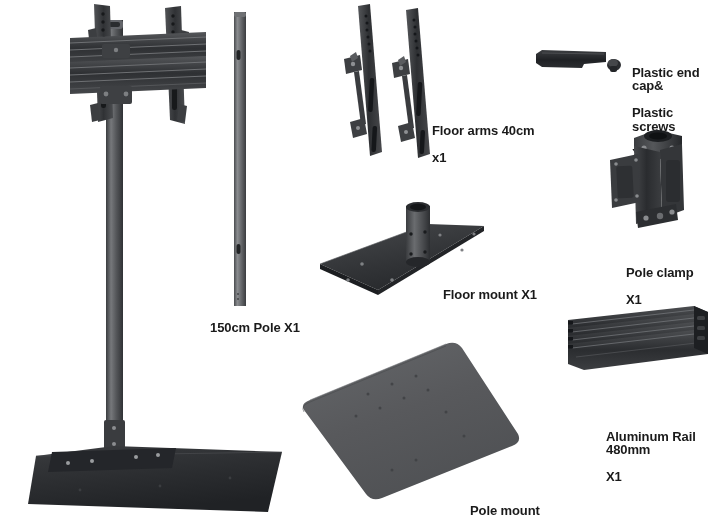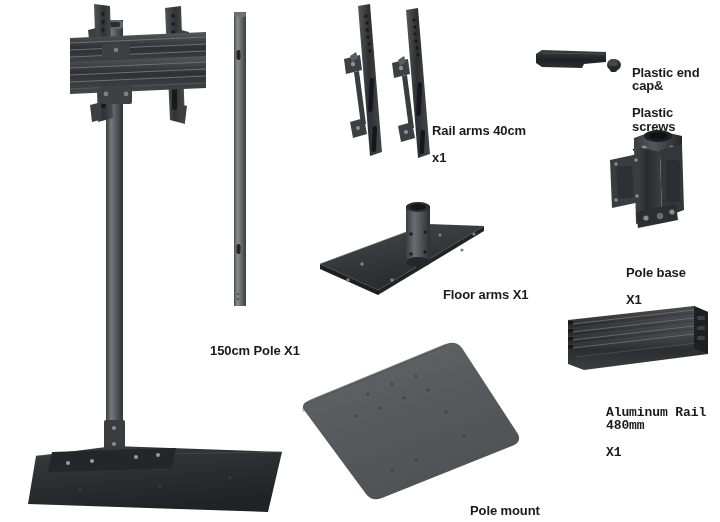--- a/index.html
+++ b/index.html
@@ -158,21 +158,21 @@
       <rect x="6" y="4" width="12" height="294" fill="url(#gPole2)"></rect>
       <rect x="6" y="4" width="12" height="5" rx="2" fill="#6f7174"></rect>
       <rect x="8.5" y="42" width="4" height="10" rx="2" fill="#222426"></rect>
       <rect x="8.5" y="236" width="4" height="10" rx="2" fill="#222426"></rect>
       <g fill="#2c2e31" opacity="0.8">
         <circle cx="10" cy="286" r="0.9"></circle>
           <circle cx="10" cy="291" r="0.9"></circle>
       </g>
     </svg>
   </div>
-  <div class="lbl" style="left:210px;top:344px;">150cm Pole X1</div>
+  <div class="lbl" style="left:210px;top:321px;">150cm Pole X1</div>
 
   <div class="part" style="left:336px;top:4px;width:110px;height:160px;">
     <svg width="110" height="160" viewBox="0 0 110 160">
       <defs>
         <linearGradient id="gArm2" x1="0" y1="0" x2="1" y2="0">
           <stop offset="0%" stop-color="#55575a"></stop>
           <stop offset="45%" stop-color="#2d2f32"></stop>
           <stop offset="100%" stop-color="#48494c"></stop>
         </linearGradient>
       </defs>
@@ -213,21 +213,21 @@
         <path d="M56,59 L72,55 L74,70 L58,74 Z" fill="#3d3f42"></path>
         <circle cx="65" cy="64" r="2.2" fill="#8e9093"></circle>
         <path d="M62,56 L68,52 L70,58 L64,62 Z" fill="#5a5c5f"></path>
         <path d="M66,72 L71,71 L78,124 L73,125 Z" fill="#3a3c3f"></path>
         <path d="M62,122 L76,118 L79,134 L65,138 Z" fill="#3d3f42"></path>
         <circle cx="70" cy="128" r="2" fill="#8e9093"></circle>
       </g>
     </svg>
   </div>
   <div class="lbl" style="left:432px;top:110px;">
-    <div>Rail arms 40cm</div>
+    <div>Floor arms 40cm</div>
     <div>x1</div>
   </div>
 
   <div class="part" style="left:534px;top:48px;width:90px;height:34px;">
     <svg width="90" height="34" viewBox="0 0 90 34">
       <defs>
         <linearGradient id="gCap" x1="0" y1="0" x2="0" y2="1">
           <stop offset="0%" stop-color="#3c3e41"></stop>
           <stop offset="55%" stop-color="#1f2124"></stop>
           <stop offset="100%" stop-color="#2c2e31"></stop>
@@ -290,21 +290,21 @@
 
       <g>
         <path d="M32,84 L72,76 L74,92 L34,100 Z" fill="#2c2e31"></path>
         <circle cx="42" cy="90" r="2.6" fill="#8a8c8f"></circle>
         <circle cx="56" cy="88" r="3.2" fill="#6a6c6f"></circle>
         <circle cx="68" cy="84" r="2.6" fill="#8a8c8f"></circle>
       </g>
     </svg>
   </div>
   <div class="lbl" style="left:626px;top:252px;">
-    <div>Pole base</div>
+    <div>Pole clamp</div>
     <div>X1</div>
   </div>
 
   <div class="part" style="left:312px;top:192px;width:180px;height:108px;">
     <svg width="180" height="108" viewBox="0 0 180 108">
       <defs>
         <linearGradient id="gBase" x1="0.1" y1="0" x2="0.6" y2="1">
           <stop offset="0%" stop-color="#46484b"></stop>
           <stop offset="60%" stop-color="#323437"></stop>
           <stop offset="100%" stop-color="#26282b"></stop>
@@ -337,21 +337,21 @@
         <ellipse cx="106" cy="15" rx="12" ry="5" fill="#2a2c2f"></ellipse>
         <ellipse cx="106" cy="15" rx="8" ry="3.2" fill="#141618"></ellipse>
         <ellipse cx="106" cy="70" rx="12" ry="5" fill="#25272a"></ellipse>
         <circle cx="99" cy="42" r="1.7" fill="#1a1c1e"></circle>
         <circle cx="113" cy="40" r="1.7" fill="#1a1c1e"></circle>
         <circle cx="99" cy="62" r="1.7" fill="#1a1c1e"></circle>
         <circle cx="113" cy="60" r="1.7" fill="#1a1c1e"></circle>
       </g>
     </svg>
   </div>
-  <div class="lbl" style="left:443px;top:288px;">Floor arms X1</div>
+  <div class="lbl" style="left:443px;top:288px;">Floor mount X1</div>
 
   <div class="part" style="left:566px;top:300px;width:146px;height:80px;">
     <svg width="146" height="80" viewBox="0 0 146 80">
       <defs>
         <linearGradient id="gAlu" x1="0" y1="0" x2="0" y2="1">
           <stop offset="0%" stop-color="#4c4e51"></stop>
           <stop offset="50%" stop-color="#2b2d30"></stop>
           <stop offset="100%" stop-color="#3c3e41"></stop>
         </linearGradient>
       </defs>
@@ -376,21 +376,21 @@
 
         <g fill="#15171a">
           <rect x="2" y="21" width="5" height="3.5"></rect>
           <rect x="2" y="29" width="5" height="3.5"></rect>
           <rect x="2" y="37" width="5" height="3.5"></rect>
           <rect x="2" y="45" width="5" height="3.5"></rect>
         </g>
       </g>
     </svg>
   </div>
-  <div class="lbl" style="left:606px;top:392px;font-family:Liberation Mono, monospace;">
+  <div class="lbl" style="left:606px;top:416px;">
     <div>Aluminum Rail 480mm</div>
     <div>X1</div>
   </div>
 
   <div class="part" style="left:296px;top:338px;width:230px;height:170px;">
     <svg width="230" height="170" viewBox="0 0 230 170">
       <defs>
         <linearGradient id="gMount" x1="0.2" y1="0" x2="0.7" y2="1">
           <stop offset="0%" stop-color="#636568"></stop>
           <stop offset="45%" stop-color="#58595c"></stop>

